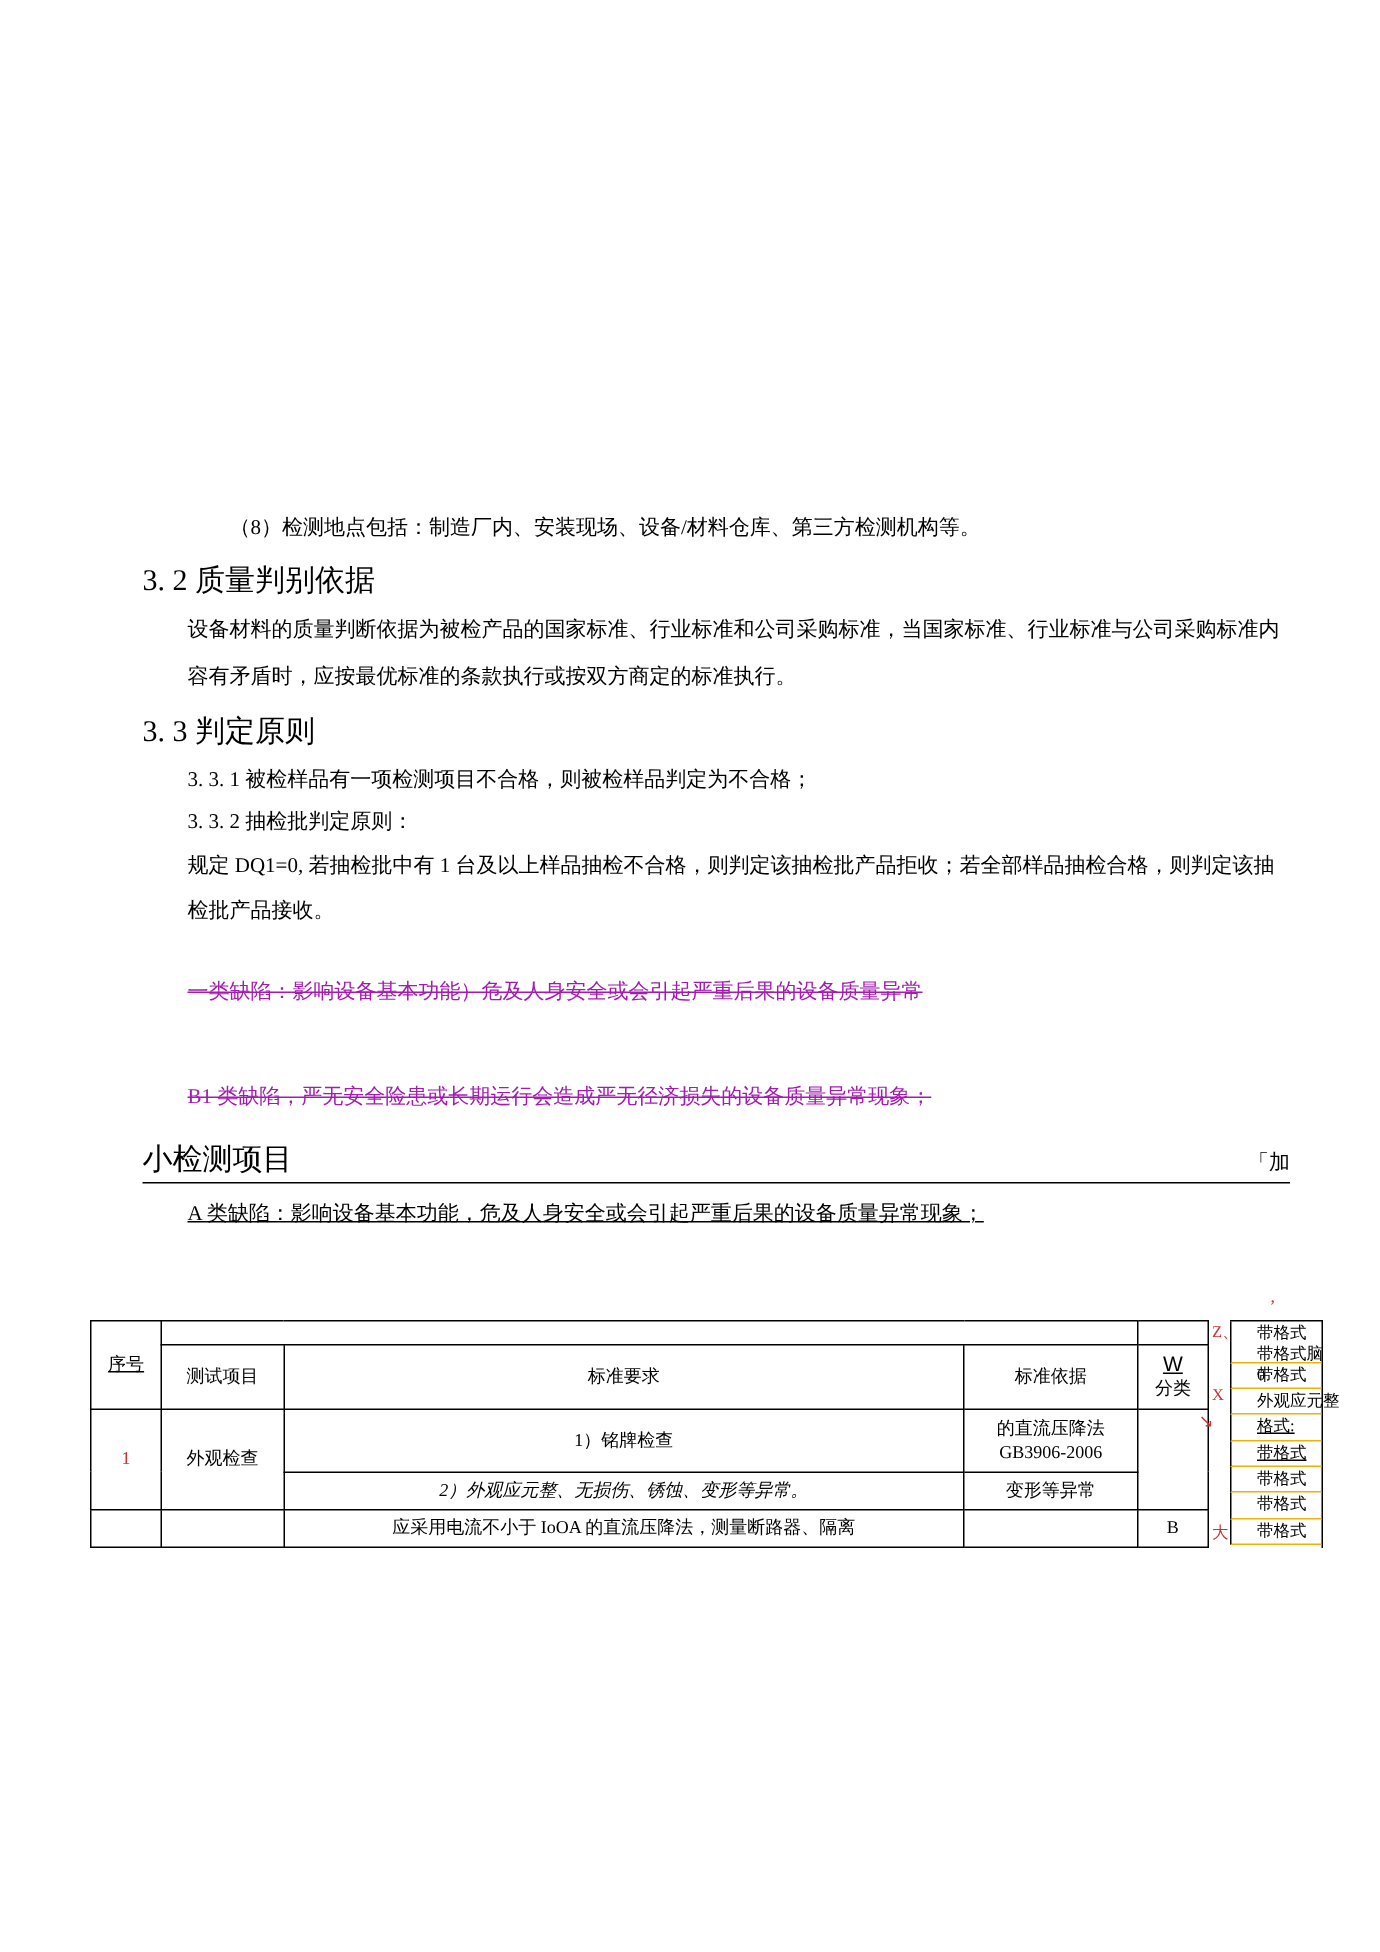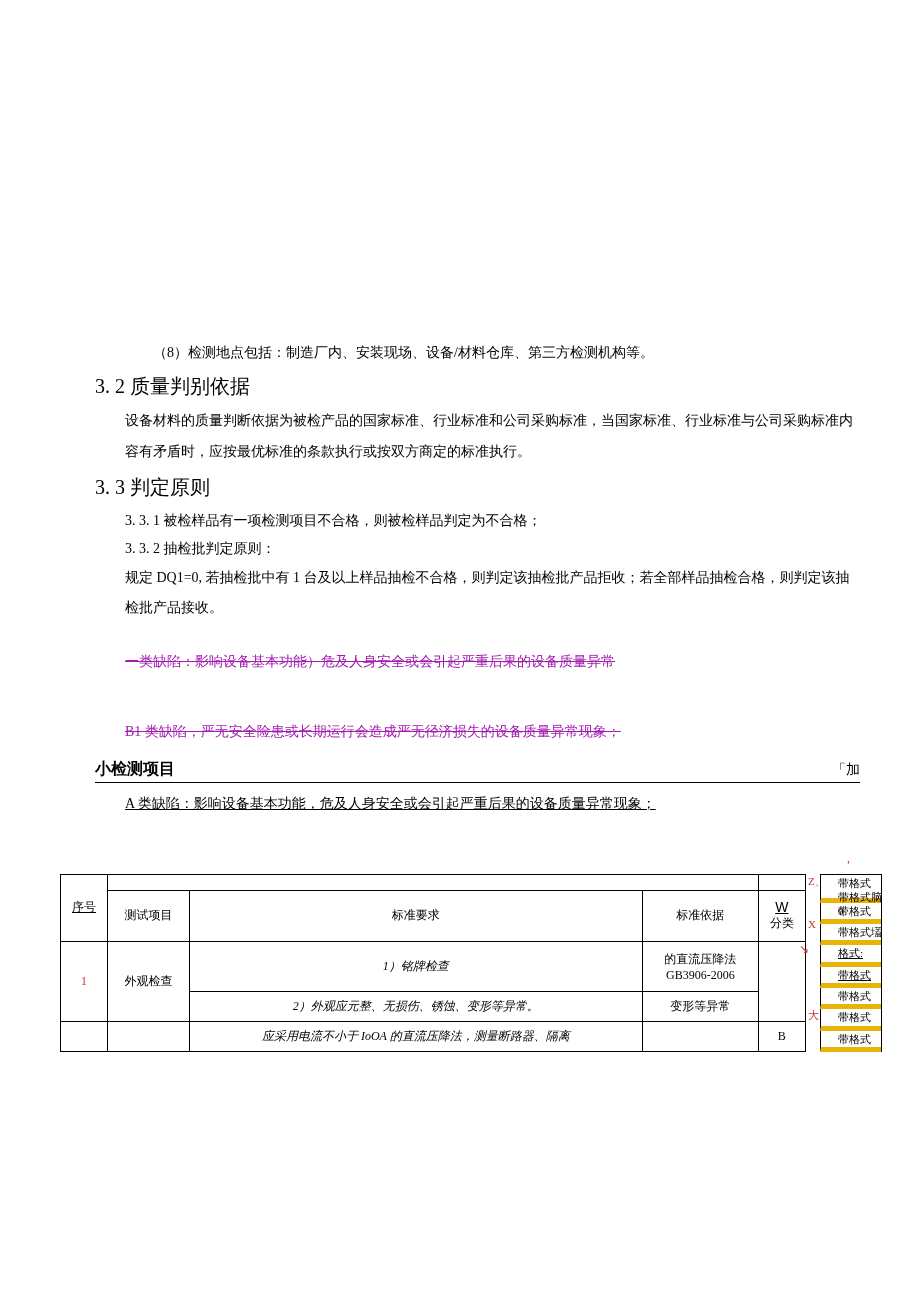--- a/index.html
+++ b/index.html
@@ -23,47 +23,47 @@
   .strike { text-decoration: line-through; color: #a21caf; }
   .strike-block { margin: 20px 0 10px 95px; line-height: 2.5; }
   .underline { text-decoration: underline; }
   .section-bar {
     display: flex;
     align-items: baseline;
     margin: 10px 30px 6px 65px;
     border-bottom: 1px solid #000;
     padding-bottom: 2px;
   }
-  .section-bar .title { font-size: 16px; font-weight: bold; }
+  .section-bar .title { font-size: 20px; font-weight: normal; }
   .section-bar .fill { flex: 1; border-bottom: 0; margin: 0 6px; }
   .section-bar .tail { font-size: 14px; }
   .defect-block { margin: 6px 30px 0 95px; line-height: 2.2; }
   .comma-right { text-align: right; margin-right: 40px; color: #c33; font-size: 12px; }
   .table-wrap { display: flex; margin: 8px 8px 0 30px; }
   table.main {
     border-collapse: collapse;
     width: 820px;
     font-size: 12px;
   }
   table.main td, table.main th {
     border: 1px solid #000;
     padding: 2px 4px;
     vertical-align: middle;
     text-align: center;
   }
   table.main th { font-weight: normal; }
-  .tl { text-align: left; font-style: italic; }
+  .tl { text-align: left; }
   .side-col {
     width: 62px;
     font-size: 11px;
     border-right: 1px solid #000;
     border-top: 1px solid #000;
   }
   .side-col .cell {
-    border-bottom: 5px solid #eab308;
+    border-bottom: 1px solid #eab308;
     border-left: 1px solid #000;
     padding: 1px 17px;
     line-height: 1.3;
     white-space: nowrap;
   }
   .red { color: #c33; }
   .marker-col { width: 14px; font-size: 11px; }
   .marker-col div { height: 18px; padding-left: 2px; }
   .seq { text-decoration: underline; }
   .w-cell { font-family: Arial, sans-serif; font-size: 14px; text-decoration: underline; }
@@ -172,21 +172,21 @@
       <div class="red">大</div>
     </div>
 
     <div class="side-col">
       <div class="cell" style="height:28px;">
         <span>带格式</span><br>
         <span>带格式脑</span><br>
         <span>0</span>
       </div>
       <div class="cell">带格式</div>
-      <div class="cell">带格式壒</div>
+      <div class="cell">外观应元整</div>
       <div class="cell underline">格式:</div>
       <div class="cell underline">带格式</div>
       <div class="cell">带格式</div>
       <div class="cell">带格式</div>
       <div class="cell">带格式</div>
     </div>
 
   </div>
 
 </div>

